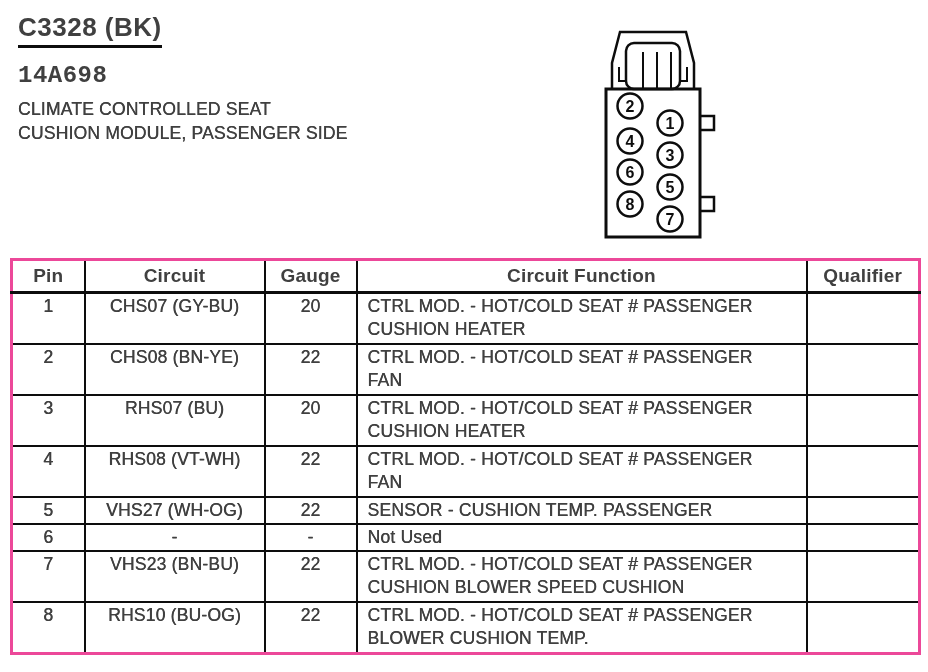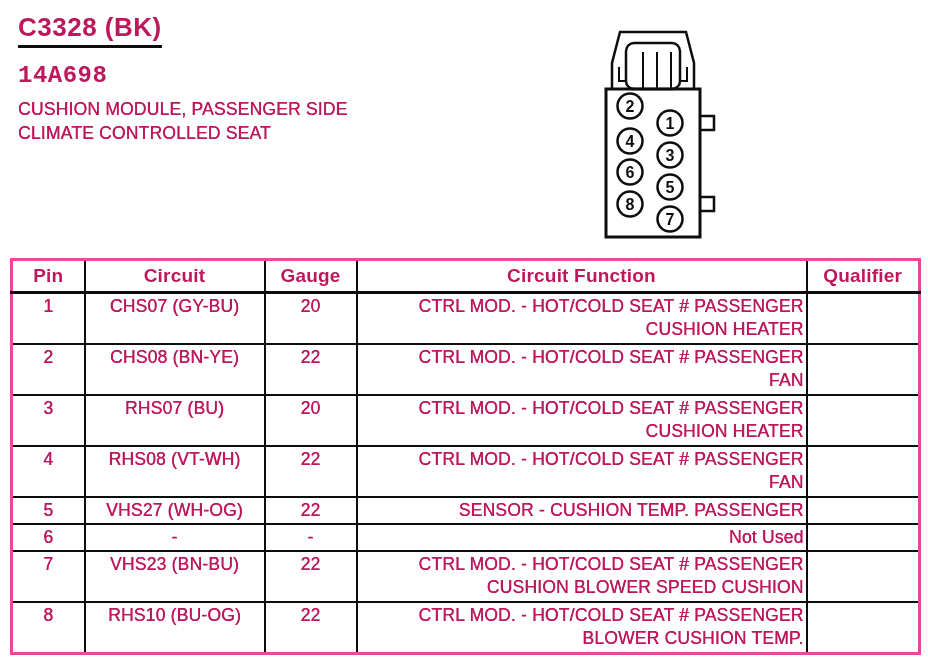--- a/index.html
+++ b/index.html
@@ -2,21 +2,21 @@
 <html><head>
 <meta charset="utf-8">
 <style>
   html,body { margin:0; padding:0; }
   body {
     width:928px; height:672px; background:#f7f7f5;
     font-family:"Liberation Sans", sans-serif;
   }
   .page {
     position:relative; width:928px; height:672px;
-    background:#ffffff; color:#be185d; overflow:hidden;
+    background:#ffffff; color:#404040; overflow:hidden;
   }
 
   
   .doc-header { position:absolute; left:18px; top:12px; }
   .connector-id {
     display:inline-block; font-size:26px; font-weight:bold;
     letter-spacing:0.5px; border-bottom:3.5px solid #0d0d0d;
     padding-bottom:2px; margin:0 0 14px 0;
   }
   .part-number { font-size:24px; font-weight:bold; letter-spacing:0.5px; margin:0 0 8px 0;font-family:Liberation Mono, monospace; }
@@ -45,34 +45,34 @@
     border:2px solid #0d0d0d; border-bottom:3px solid #0d0d0d;
     font-size:19px; font-weight:bold; height:30px; text-align:center;
     padding:0 2px; letter-spacing:0.2px;
   }
   .pin-table td {
     border:2px solid #0d0d0d; vertical-align:top;
     font-size:17.5px; line-height:23px; padding:1px 2px;
     letter-spacing:0.2px; text-shadow:0.35px 0 0 currentColor;
   }
   .pin-table td.c-center { text-align:center; }
-  .pin-table td.c-left   { text-align:right; padding-left:20px; }
+  .pin-table td.c-left   { text-align:left; padding-left:10px; }
   tr.row-tall td  { height:47px; }
   tr.row-short td { height:23px; }
 </style>
 </head>
 <body>
 
 <div class="page">
 
   <div class="doc-header">
     <div class="connector-id">C3328 (BK)</div>
     <div class="part-number">14A698</div>
+    <div class="desc-line">CLIMATE CONTROLLED SEAT</div>
     <div class="desc-line">CUSHION MODULE, PASSENGER SIDE</div>
-    <div class="desc-line">CLIMATE CONTROLLED SEAT</div>
   </div>
 
   <svg class="connector-svg" width="126" height="216" viewBox="0 0 126 216">
 
     <path d="M16,62 V36 L24,5 H90 L98,36 V62" stroke-width="2.5"></path>
 
     <rect x="30" y="16" width="54" height="46" rx="8" stroke-width="2.5"></rect>
 
     <line x1="47" y1="25" x2="47" y2="62" stroke-width="2"></line>
     <line x1="61" y1="25" x2="61" y2="62" stroke-width="2"></line>

